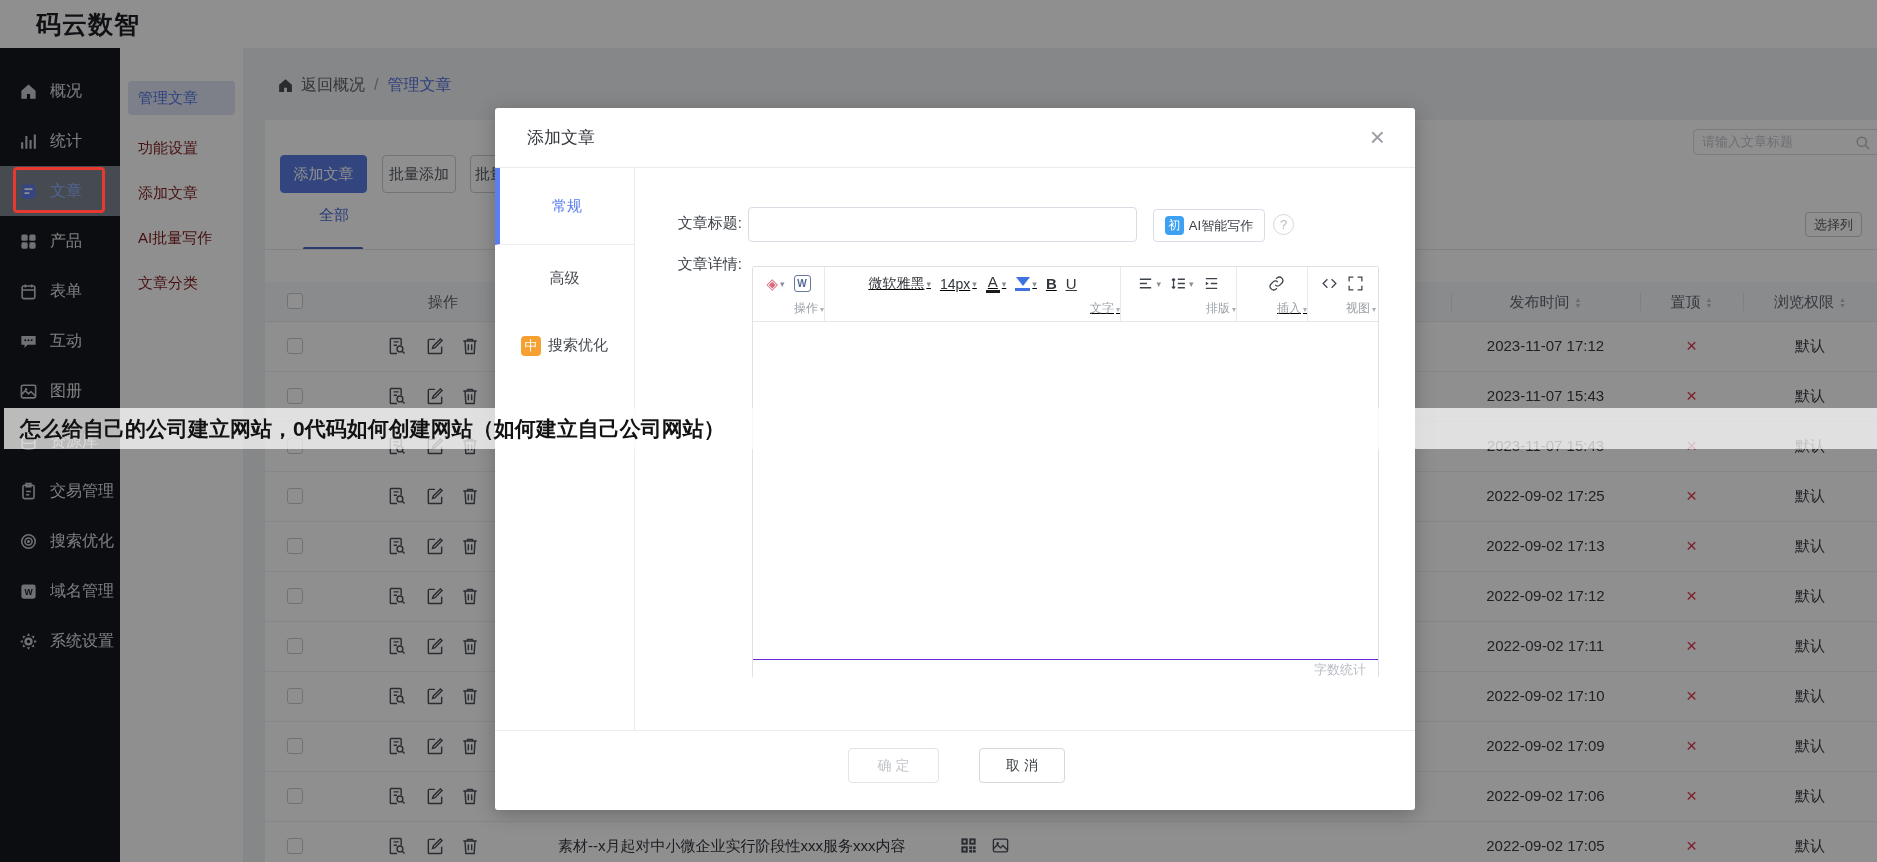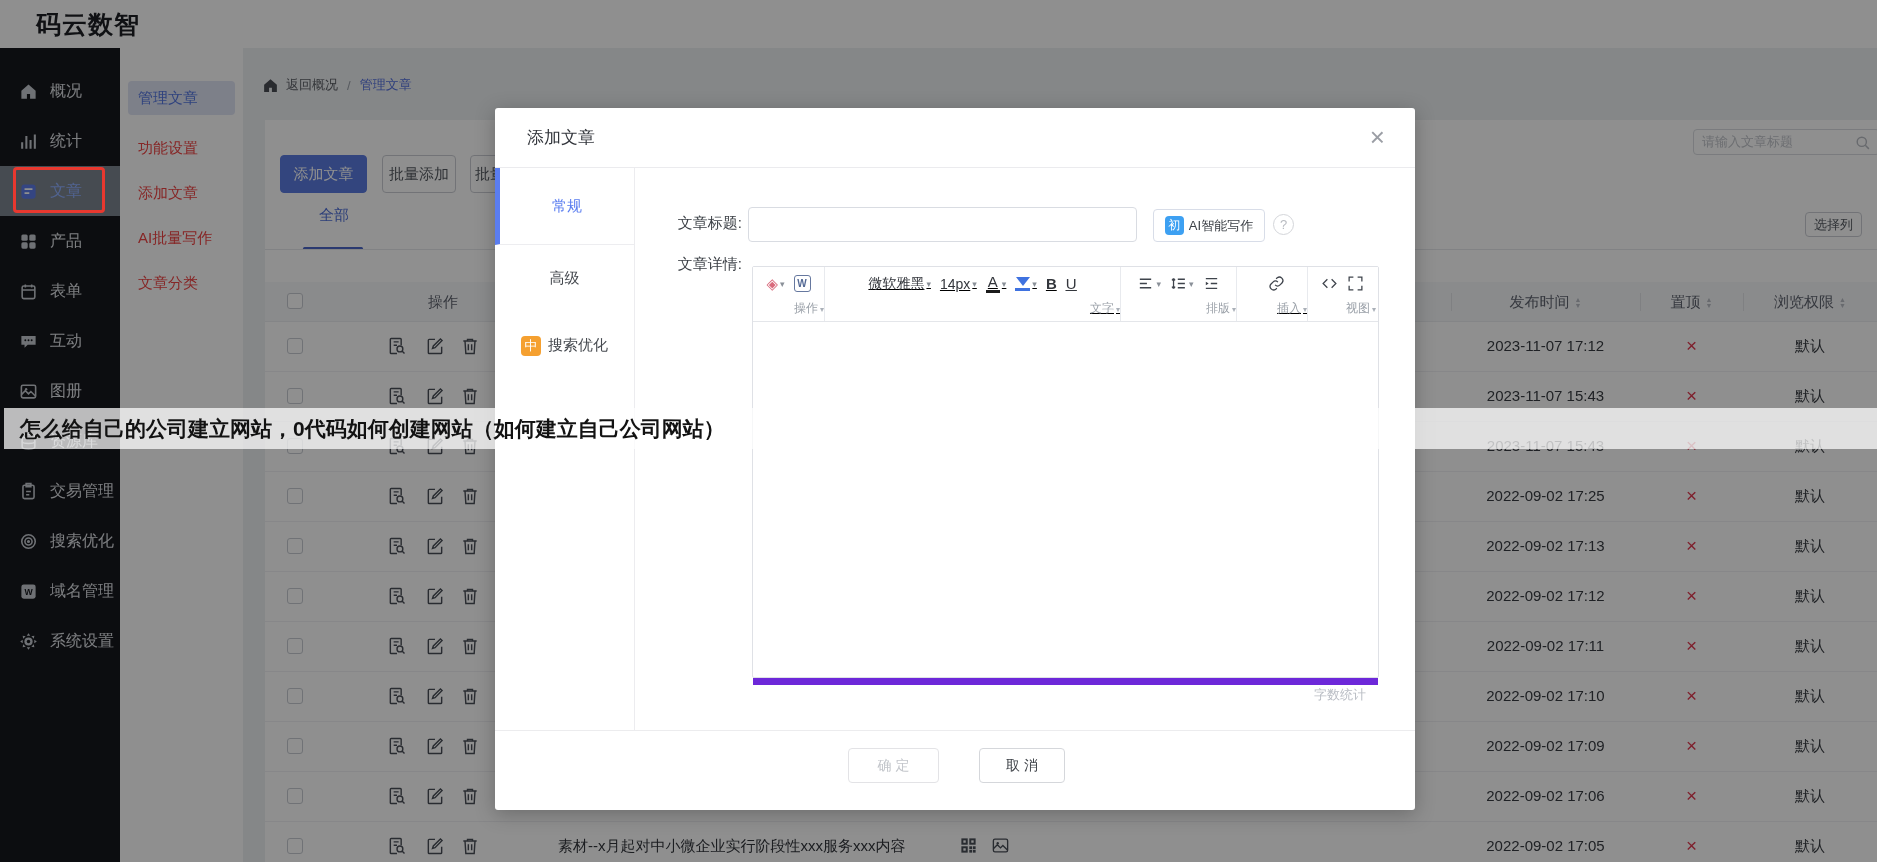--- a/index.html
+++ b/index.html
@@ -10,24 +10,24 @@
   
   .sidebar{position:absolute;left:0;top:48px;width:120px;height:814px;background:#17181d;z-index:10;padding-top:18px;box-sizing:border-box;}
   .side-item{height:50px;display:flex;align-items:center;padding-left:19px;color:#dde0e5;font-size:16px;cursor:pointer;}
   .side-item .side-icon{width:19px;height:19px;margin-right:12px;color:#c6cad1;flex:0 0 auto;}
   .side-item .side-icon svg{width:100%;height:100%;display:block;}
   .side-item.active{background:#7e8691;}
   .side-item.active{color:#8fb0ff;}
   .side-item.active .side-icon{color:#5e7ce8;}
   
   .submenu{position:absolute;left:120px;top:48px;width:123px;height:814px;background:#ffffff;z-index:10;padding-top:33px;box-sizing:border-box;}
-  .sub-item{height:45px;margin:0 8px;display:flex;align-items:center;justify-content:flex-start;padding-left:10px;font-size:15px;color:#ef4444;border-radius:4px;cursor:pointer;}
+  .sub-item{height:45px;margin:0 8px;display:flex;align-items:center;justify-content:flex-start;padding-left:10px;font-size:15px;color:#7f1d1d;border-radius:4px;cursor:pointer;}
   .sub-item.active{background:#dfe4f5;color:#5577e0;height:34px;margin-bottom:11px;}
   
-  .breadcrumb{position:absolute;left:262px;top:70px;height:30px;display:flex;align-items:center;font-size:13px;color:#5c6066;z-index:10;}
+  .breadcrumb{position:absolute;left:277px;top:70px;height:30px;display:flex;align-items:center;font-size:16px;color:#5c6066;z-index:10;}
   .breadcrumb .bc-home{width:17px;height:17px;margin-right:7px;color:#4a4e55;}
   .breadcrumb .bc-home svg{width:100%;height:100%;display:block;}
   .bc-sep{margin:0 9px;color:#9aa0a8;}
   .bc-current{color:#5572de;}
   .card{position:absolute;left:265px;top:120px;width:1612px;height:742px;background:#ffffff;z-index:10;}
   .search-box{position:absolute;left:1428px;top:9px;width:169px;height:24px;border:1px solid #d9dce1;border-radius:4px;display:flex;align-items:center;padding:0 8px;color:#c2c5cb;font-size:13px;}
   .search-box .ph{flex:1;overflow:hidden;white-space:nowrap;}
   .search-box .mag{width:15px;height:15px;color:#b9bdc4;}
   .search-box .mag svg{width:100%;height:100%;display:block;}
   .btn{display:inline-flex;align-items:center;justify-content:center;border-radius:4px;font-size:15px;cursor:pointer;box-sizing:border-box;}
@@ -93,21 +93,21 @@
   .tb-wdoc{width:17px;height:17px;border:1.5px solid #66789f;border-radius:3px;color:#556a96;font-size:10px;font-weight:bold;display:inline-flex;align-items:center;justify-content:center;box-sizing:border-box;}
   .tb-font{font-size:14px;color:#33363c;}
   .tb-A{display:inline-flex;flex-direction:column;align-items:center;font-size:15px;color:#33363c;line-height:15px;}
   .tb-A .underbar{width:14px;height:3px;background:#1b1b1b;margin-top:1px;}
   .tb-hl{display:inline-flex;flex-direction:column;align-items:center;}
   .tb-hl .tri{width:0;height:0;border-left:7px solid transparent;border-right:7px solid transparent;border-top:9px solid #3f72e0;}
   .tb-hl .bar{width:15px;height:3px;background:#3f72e0;margin-top:2px;}
   .tb-B{font-weight:bold;font-size:15px;color:#33363c;}
   .tb-U{font-size:15px;color:#33363c;text-decoration:underline;}
   .ed-content{position:absolute;left:0;top:55px;width:625px;height:337px;background:#fff;}
-  .ed-status{position:absolute;left:0;top:392px;width:625px;height:19px;border-top:7px solid #6d28d9;font-size:13px;color:#b9bdc4;text-align:right;padding-right:12px;box-sizing:border-box;line-height:19px;background:#fff;margin-top:19px;}
+  .ed-status{position:absolute;left:0;top:392px;width:625px;height:19px;border-top:1px solid #6d28d9;font-size:13px;color:#b9bdc4;text-align:right;padding-right:12px;box-sizing:border-box;line-height:19px;background:#fff;}
   .modal-footline{position:absolute;left:0;top:622px;width:920px;height:1px;background:#ececee;}
   .btn-ok{position:absolute;left:353px;top:640px;width:89px;height:33px;border:1px solid #e3e3e6;border-radius:4px;background:#fff;color:#c3c6cb;font-size:14px;display:flex;align-items:center;justify-content:center;cursor:not-allowed;}
   .btn-cancel{position:absolute;left:484px;top:640px;width:84px;height:33px;border:1px solid #d5d7db;border-radius:4px;background:#fff;color:#3c4046;font-size:14px;display:flex;align-items:center;justify-content:center;cursor:pointer;}
   
   .caption-band{position:absolute;left:4px;top:408px;width:1877px;height:41px;background:rgba(255,255,255,0.72);z-index:80;display:flex;align-items:center;}
   .caption-text{margin-left:16px;font-size:21px;font-weight:bold;color:#121212;white-space:nowrap;}
   .annotate-rect{position:absolute;left:13px;top:167px;width:92px;height:46px;border:3px solid #e8382f;border-radius:4px;z-index:45;box-sizing:border-box;}
 </style>
 </head>
 <body>

